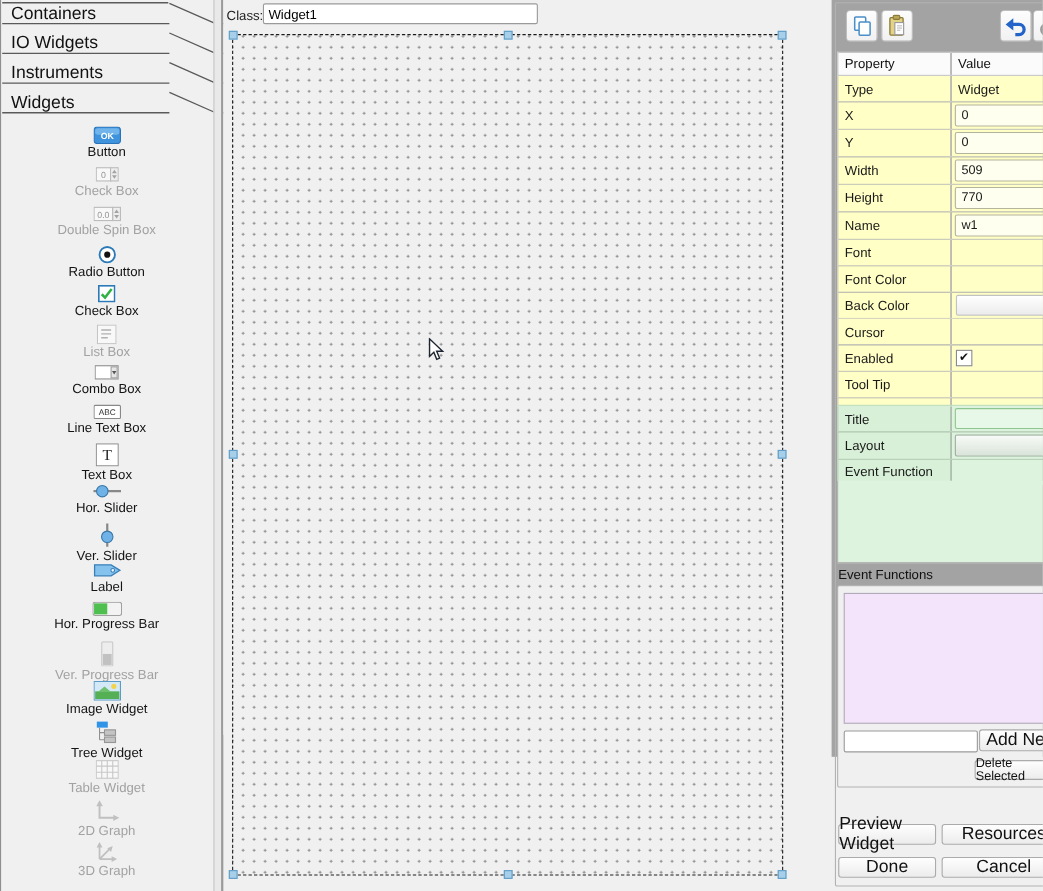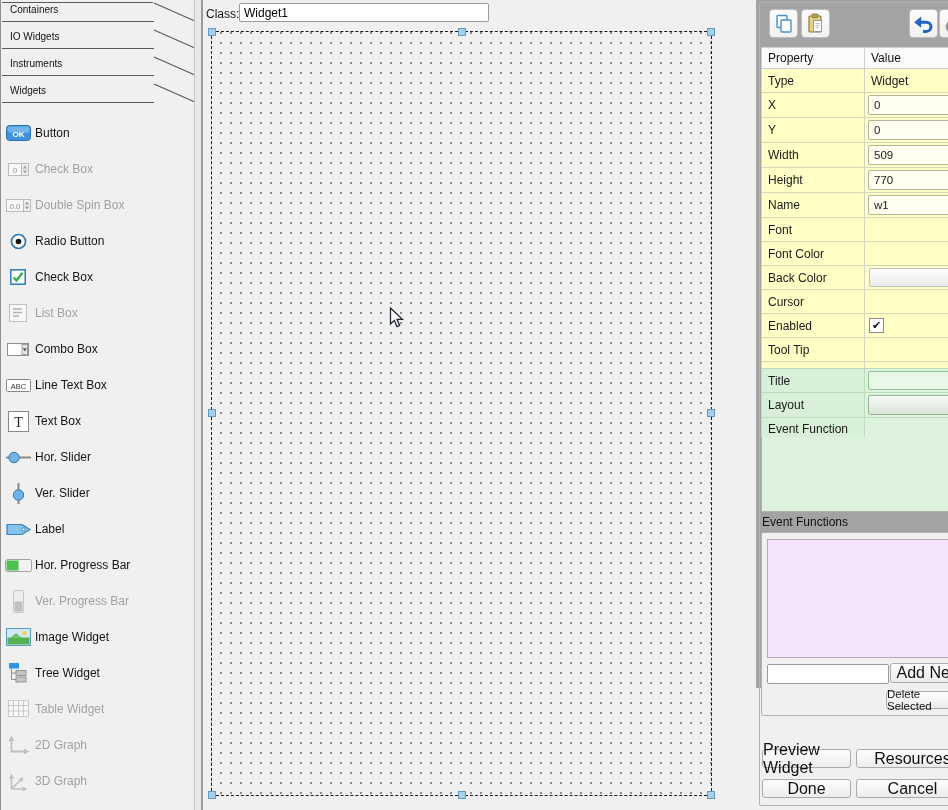--- a/index.html
+++ b/index.html
@@ -11,23 +11,23 @@
   }
   
   .sidebar{position:absolute;left:0;top:0;width:203px;height:810px;background:#f0f0f0;
     border-left:1px solid #8f8f8f;box-sizing:border-box;}
   .sidebar .scroll-strip{position:absolute;right:0;top:0;width:9px;height:810px;
     background:#e9e9e9;border-left:1px solid #c6c6c6;border-right:2px solid #9a9a9a;box-sizing:border-box;}
   .tabs{position:absolute;left:0;top:1px;width:203px;}
   .tab{position:relative;height:27px;width:203px;cursor:pointer;}
   .tab svg{position:absolute;left:0;top:0;}
   .tab svg path{stroke:#5a5a5a;stroke-width:1.2;fill:none;}
-  .tab .tab-label{position:absolute;left:9px;top:3px;font-size:10px;color:#111;}
+  .tab .tab-label{position:absolute;left:9px;top:3px;font-size:16px;color:#111;}
   .palette{position:absolute;left:0;top:115px;width:192px;}
-  .p-item{height:36px;display:flex;align-items:center;cursor:pointer;}
+  .p-item{height:36px;display:flex;align-items:center;cursor:pointer;flex-direction:column;}
   .p-item .p-icon{width:34px;display:flex;justify-content:center;align-items:center;flex:none;}
   .p-item .p-label{font-size:12px;color:#141414;}
   .p-item.disabled .p-label{color:#a2a2a2;}
   .p-item.disabled .p-icon{opacity:.55;filter:grayscale(60%);}
   
   .center{position:absolute;left:203px;top:0;width:525px;height:668px;background:#f0f0f0;}
   .class-row{position:absolute;left:3px;top:0;height:27px;}
   .class-label{position:absolute;left:0;top:7px;}
   .class-input{position:absolute;left:33px;top:3px;width:240px;height:15px;
     border:1px solid #9a9a9a;border-radius:2px;background:#fff;font:12px "Liberation Sans",sans-serif;

